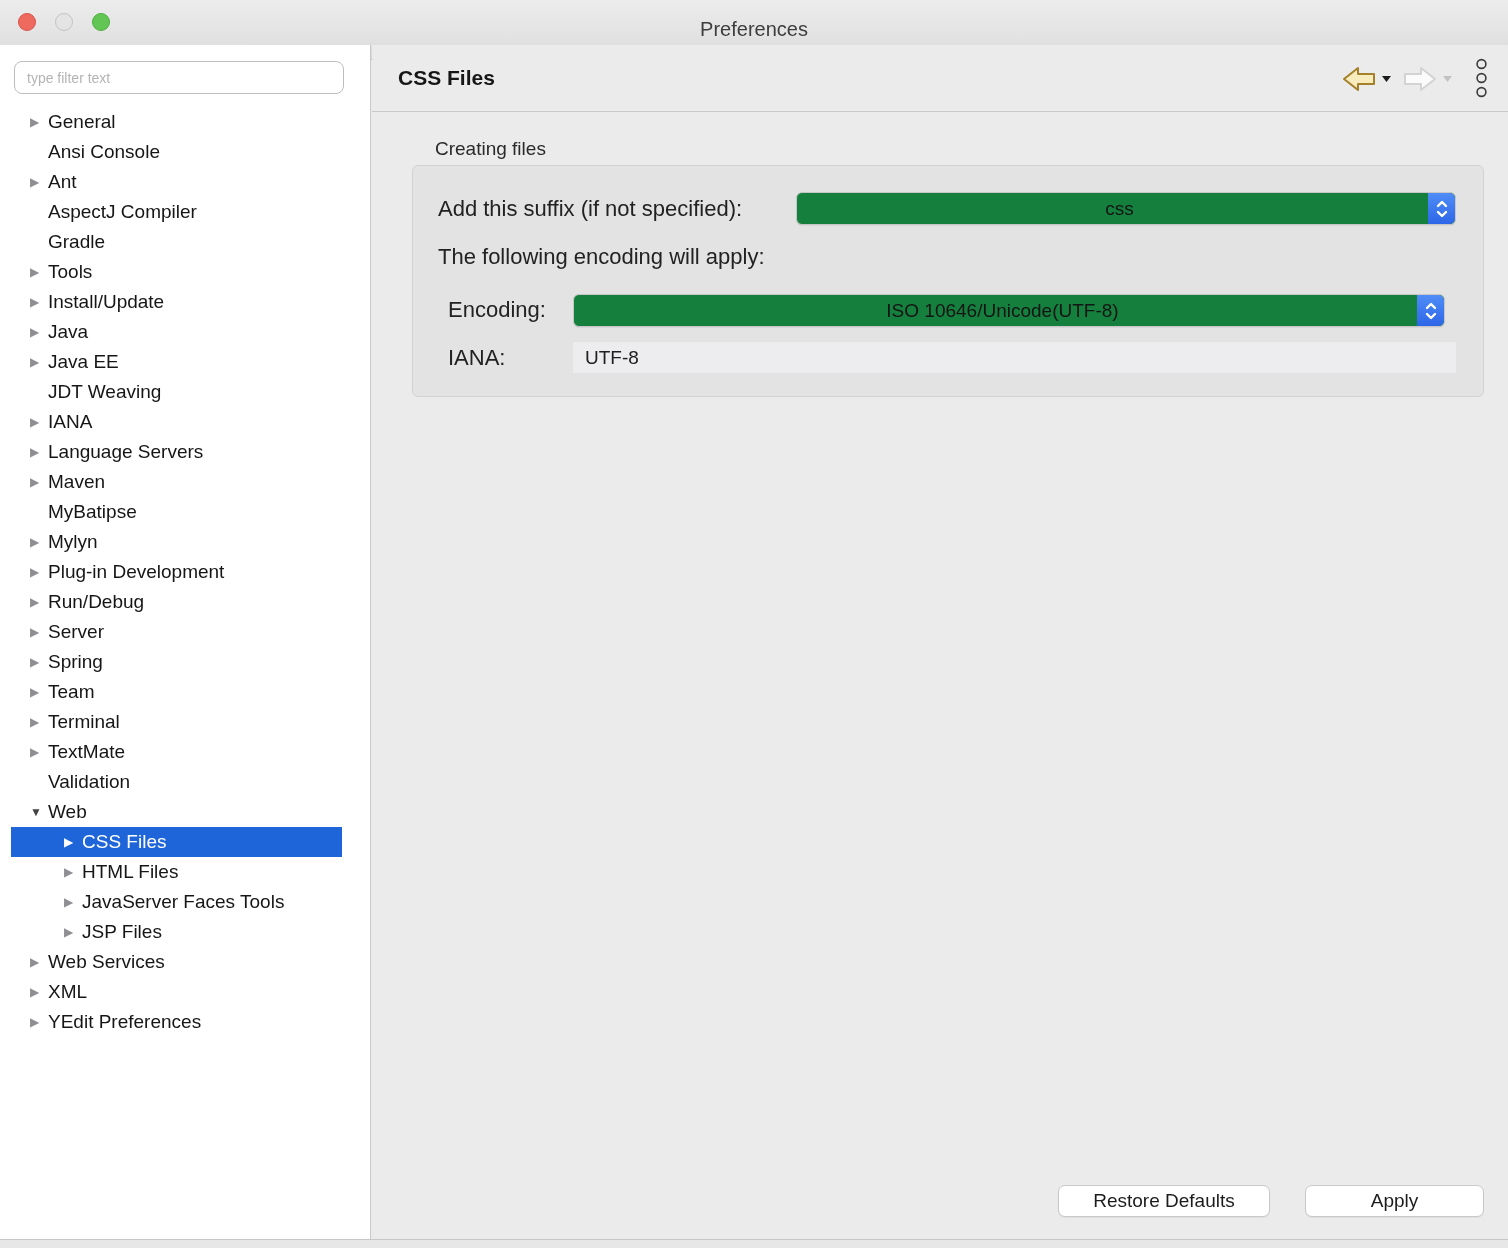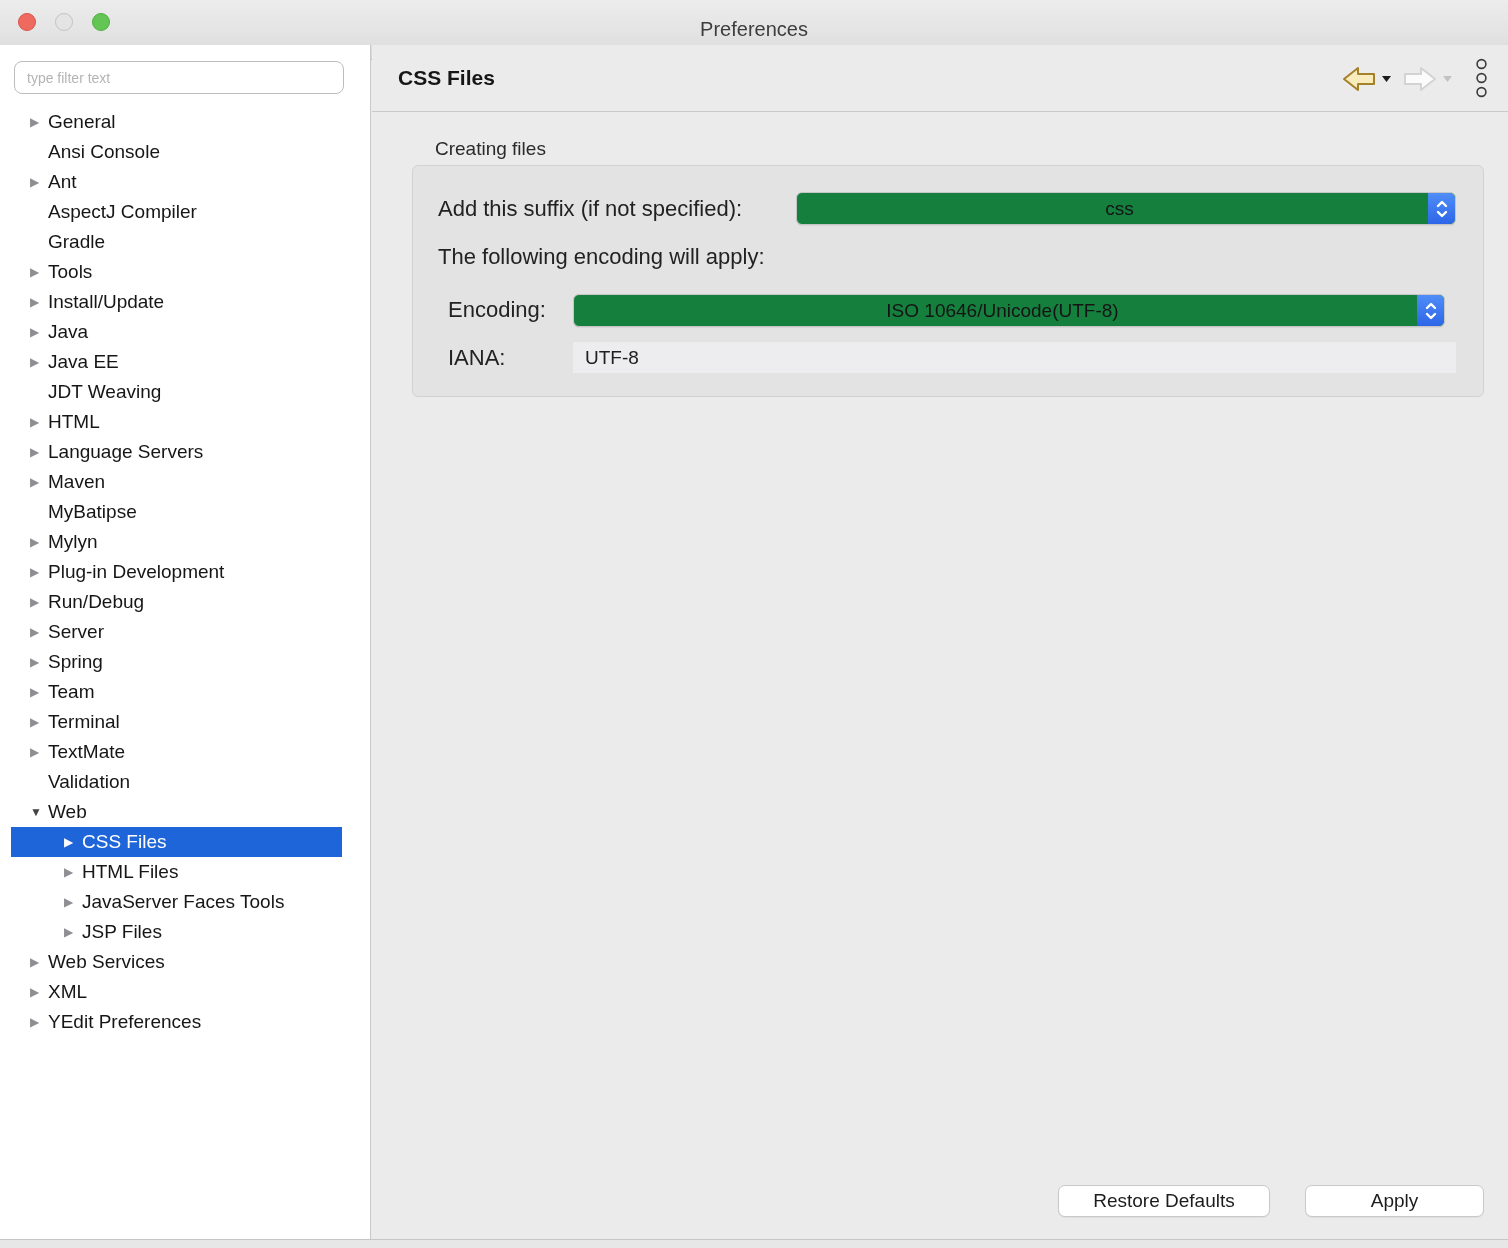--- a/index.html
+++ b/index.html
@@ -169,21 +169,21 @@
       <div class="tree-row level0">
         <span class="arrow collapsed">▶</span>
         <span class="tree-label">Java EE</span>
       </div>
       <div class="tree-row level0">
         <span class="arrow none"></span>
         <span class="tree-label">JDT Weaving</span>
       </div>
       <div class="tree-row level0">
         <span class="arrow collapsed">▶</span>
-        <span class="tree-label">HTML</span>
+        <span class="tree-label">IANA</span>
       </div>
       <div class="tree-row level0">
         <span class="arrow collapsed">▶</span>
         <span class="tree-label">Language Servers</span>
       </div>
       <div class="tree-row level0">
         <span class="arrow collapsed">▶</span>
         <span class="tree-label">Maven</span>
       </div>
       <div class="tree-row level0">

